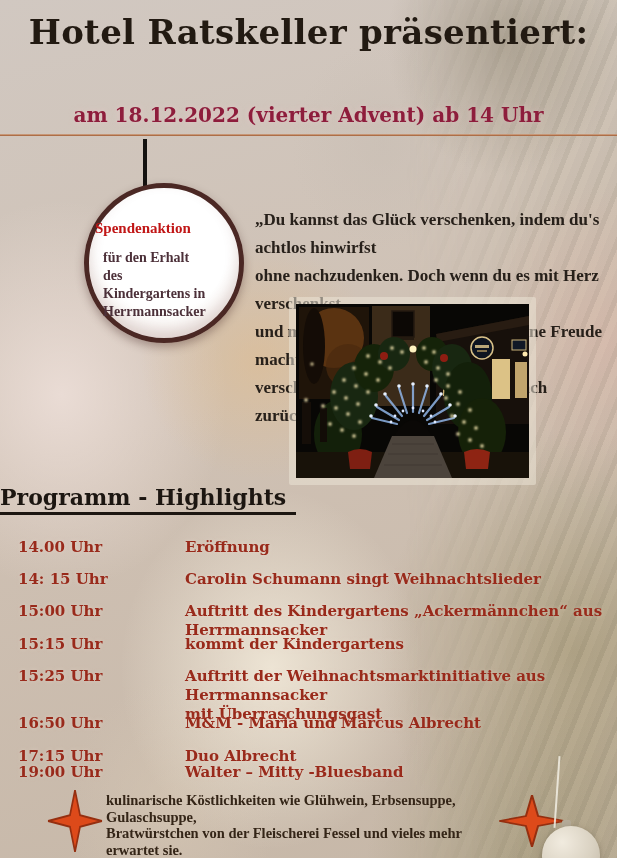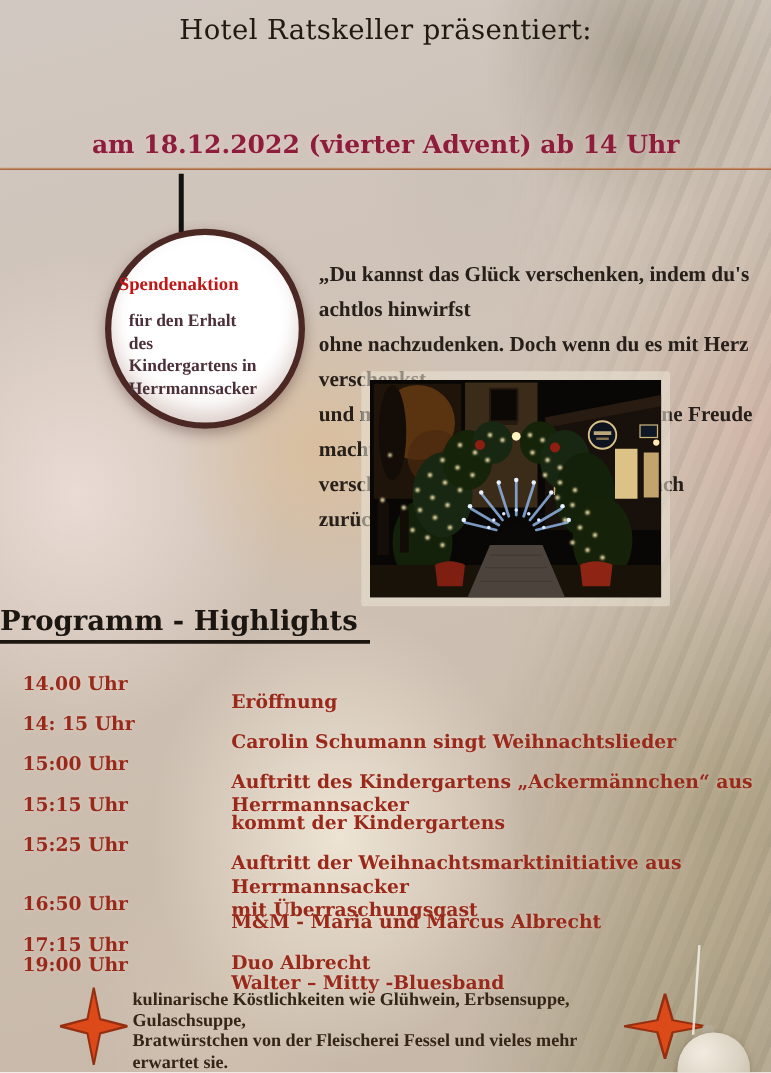--- a/index.html
+++ b/index.html
@@ -14,21 +14,21 @@
       radial-gradient(270px 310px at 93% 76%, rgba(157,145,106,.55), transparent 72%),
       radial-gradient(230px 270px at 86% 102%, rgba(146,138,100,.5), transparent 72%),
       radial-gradient(170px 190px at 82% 5%, rgba(148,138,120,.55), transparent 70%),
       radial-gradient(130px 150px at 62% 17%, rgba(199,189,179,.5), transparent 70%),
       linear-gradient(165deg,#d1c8c1 0%,#cfc1b4 45%,#c6b7a7 100%);}
   .fir-right{position:absolute;right:0;top:0;width:250px;height:858px;opacity:.5;pointer-events:none;
     background:repeating-linear-gradient(112deg, rgba(109,104,72,.30) 0 5px, rgba(189,179,142,.24) 5px 12px, rgba(138,130,94,.18) 12px 20px);
     -webkit-mask-image:linear-gradient(to left, rgba(0,0,0,.95) 25%, transparent 85%);
             mask-image:linear-gradient(to left, rgba(0,0,0,.95) 25%, transparent 85%);}
   .presenter{position:absolute;top:12px;left:0;width:100%;text-align:center;
-    font-family:"DejaVu Serif",serif;font-weight:normal;font-size:22px;color:var(--ink);letter-spacing:.3px;}
+    font-family:"DejaVu Serif",serif;font-weight:bold;font-size:34px;color:var(--ink);letter-spacing:.3px;}
   .event-title{position:absolute;top:56px;left:0;width:590px;text-align:center;
     font-family:"DejaVu Serif",serif;font-weight:bold;font-size:33px;color:var(--crimson);
     text-shadow:0 0 8px rgba(255,200,210,.45), 1px 1px 0 rgba(90,10,40,.35);}
   .event-date{position:absolute;top:103px;left:0;width:100%;text-align:center;
     font-family:"DejaVu Serif",serif;font-weight:bold;font-size:20px;color:var(--crimson);
     text-shadow:0 0 6px rgba(255,200,210,.4);}
   .divider{position:absolute;top:134px;left:0;width:617px;height:2px;
     background:linear-gradient(to bottom,#d3ab8e,var(--rule));}
   .string{position:absolute;left:143px;top:139px;width:4px;height:47px;background:#141210;}
   .badge{position:absolute;left:84px;top:183px;width:150px;height:150px;border-radius:50%;
@@ -45,21 +45,21 @@
   .preline{white-space:pre-line;}
   .photo-frame{position:absolute;left:289px;top:297px;padding:7px;border-radius:2px;
     background:rgba(235,227,214,.55);}
   .photo-frame svg{display:block;}
   .prog-heading{position:absolute;left:-4px;top:484px;
     font-family:"DejaVu Serif",serif;font-weight:bold;font-size:22px;color:#1c1611;
     border-bottom:3px solid #1c1611;padding:0 10px 2px 4px;}
   .prog-row{position:absolute;display:flex;font-family:"DejaVu Serif",serif;font-weight:bold;
     font-size:15px;color:var(--program_red);text-shadow:0 0 4px rgba(255,232,222,.35);}
   .prog-time{position:absolute;left:18px;width:145px;}
-  .prog-title{position:absolute;left:185px;width:425px;line-height:19px;margin-top:14px;}
+  .prog-title{position:absolute;left:185px;width:425px;line-height:19px;}
   .note{position:absolute;left:106px;top:792px;width:410px;
     font-family:"Liberation Serif",serif;font-weight:bold;font-size:14.5px;line-height:16.5px;
     color:var(--note_ink);}
   .star{position:absolute;}
   .bauble-string{position:absolute;left:556px;top:756px;width:2px;height:72px;
     background:rgba(242,238,228,.85);transform:rotate(4deg);}
   .bauble-cap{position:absolute;left:562px;top:820px;width:9px;height:8px;border-radius:2px;background:#b4aa98;}
   .bauble{position:absolute;left:542px;top:826px;width:58px;height:58px;border-radius:50%;
     background:radial-gradient(circle at 35% 28%, #f1ebdf 0%, #d9d1c1 55%, #bdb3a0 100%);
     box-shadow:0 2px 6px rgba(80,70,50,.4);}

